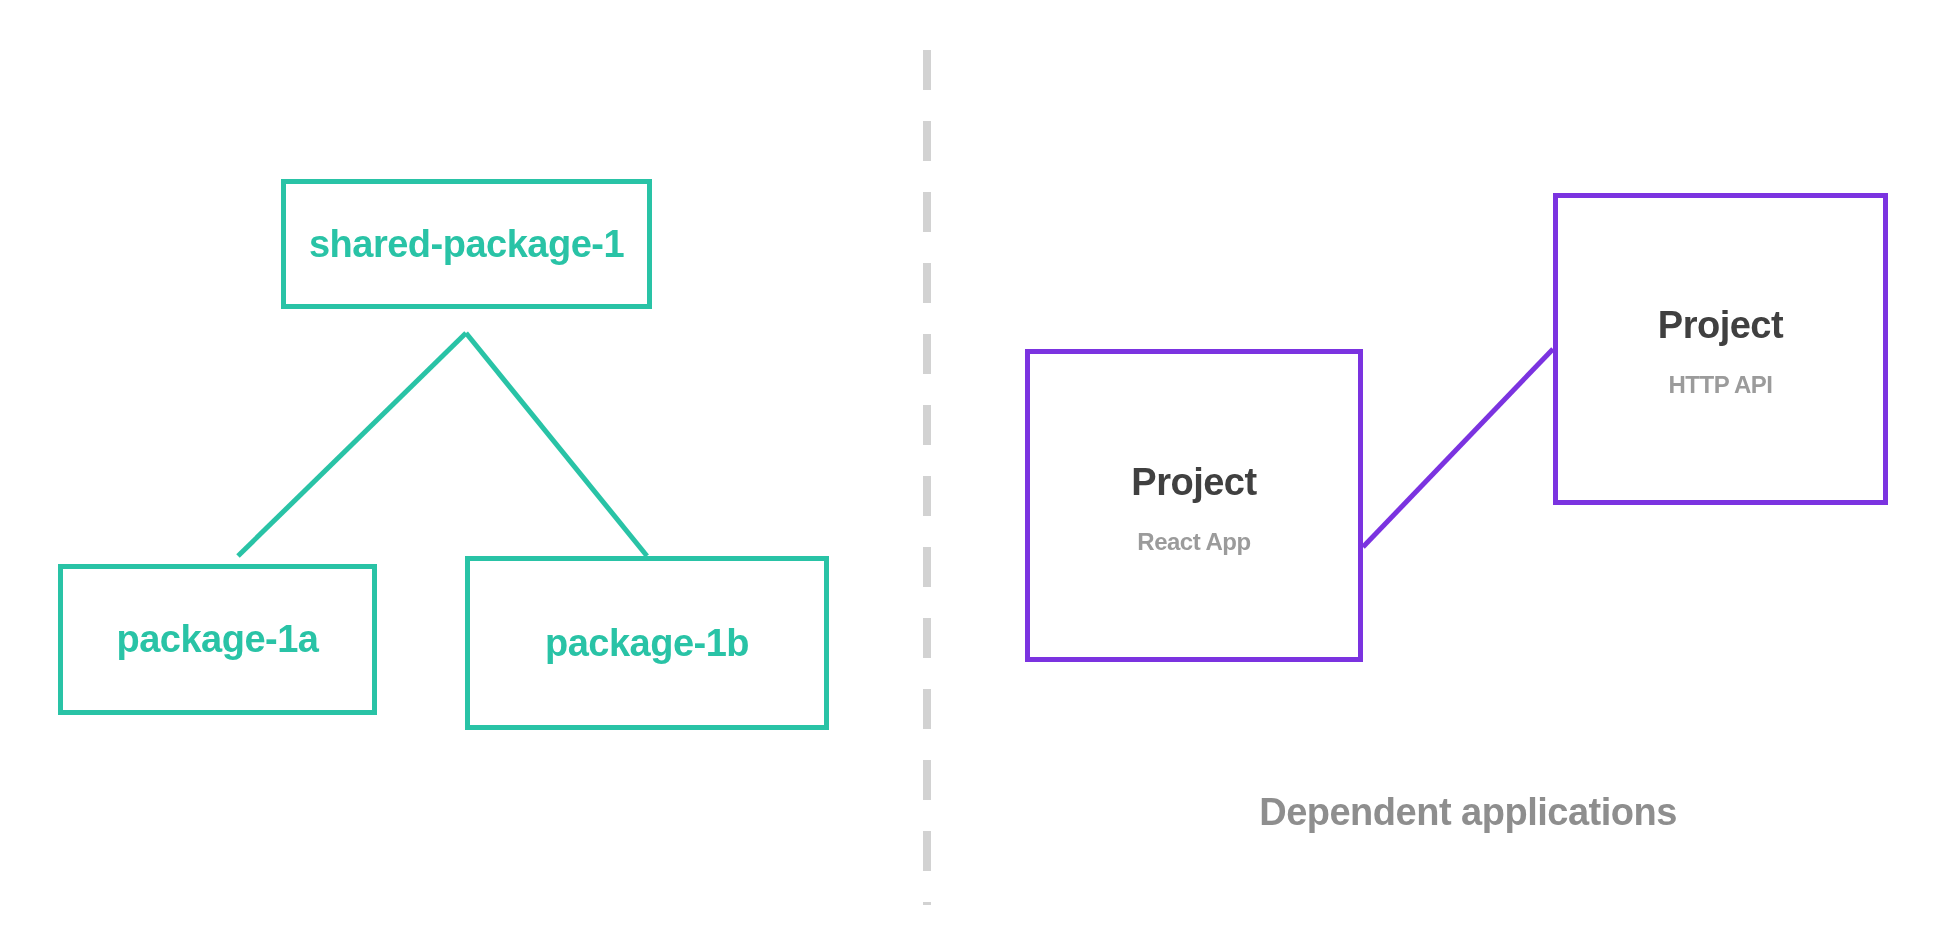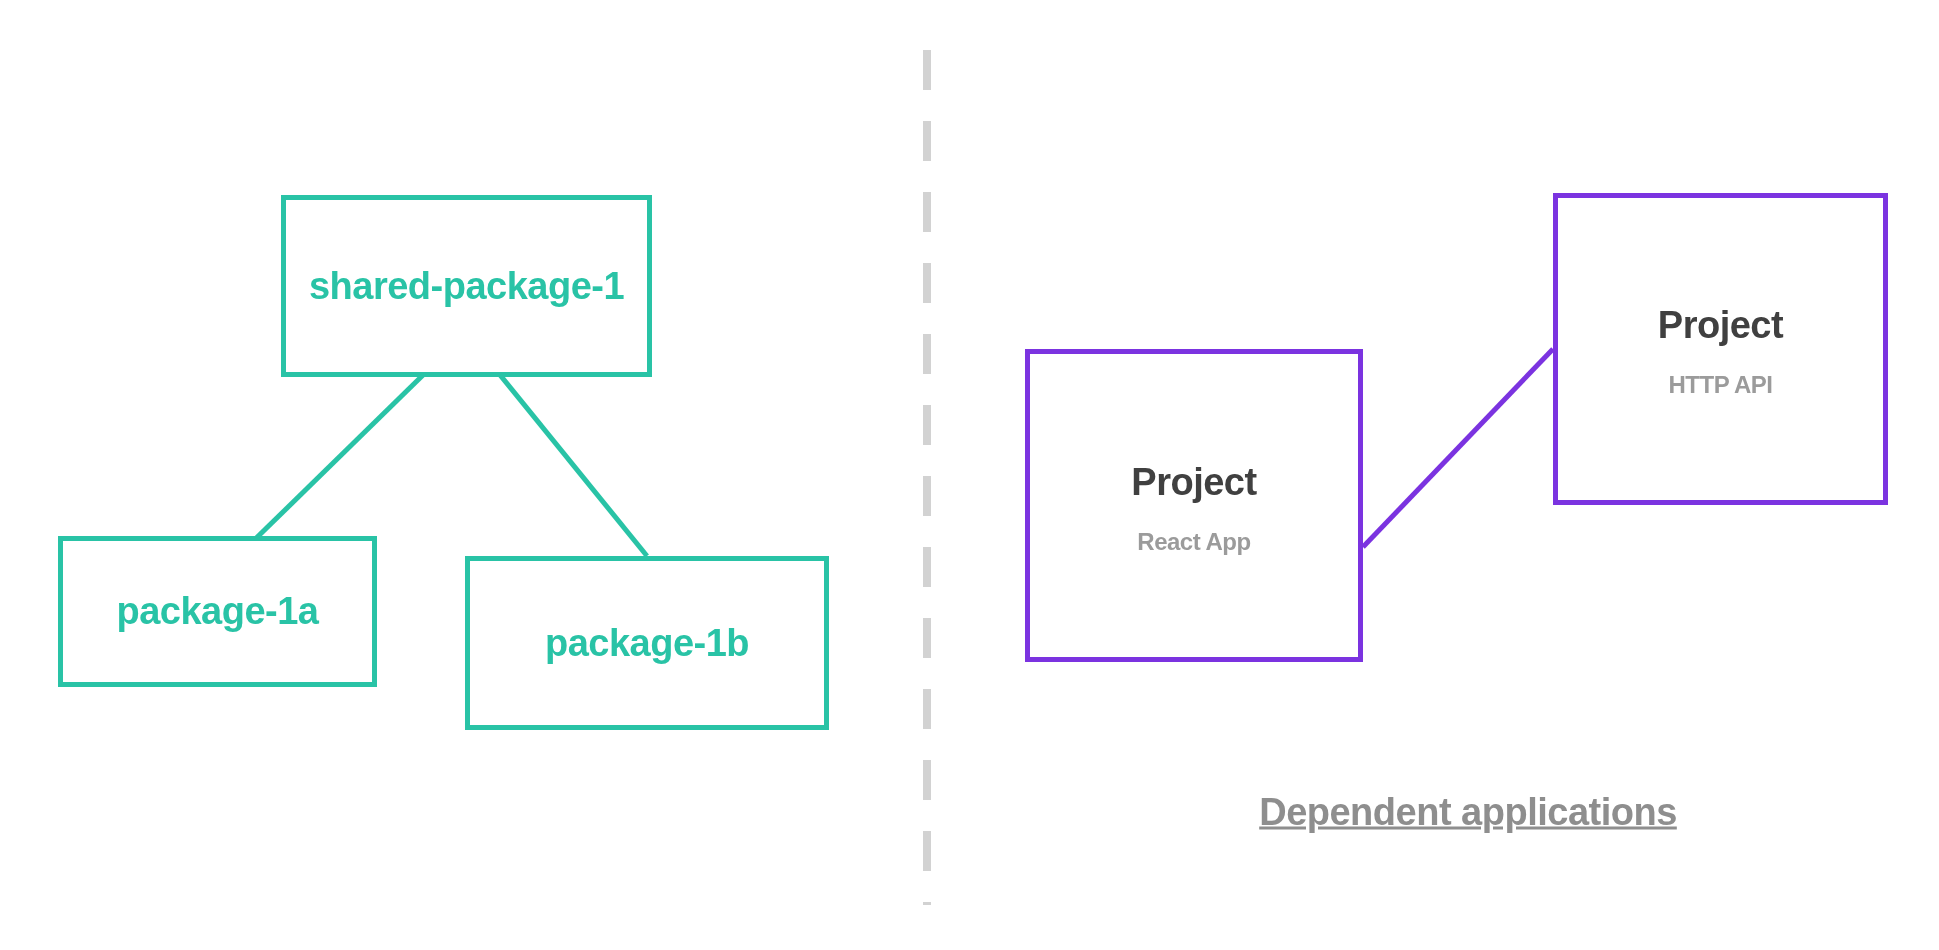--- a/index.html
+++ b/index.html
@@ -64,27 +64,27 @@
   .caption {
     position: absolute;
     transform: translate(-50%, -50%);
     color: #8E8E8E;
     font-size: 38px;
     font-weight: 700;
     letter-spacing: -0.5px;
     white-space: nowrap;
   }
   
-  #shared-package { left: 281px; top: 195px; width: 371px; height: 182px; }
-  #package-1a    { left: 58px;  top: 536px; width: 319px; height: 151px; }
+  #shared-package { left: 281px; top: 179px; width: 371px; height: 130px; }
+  #package-1a    { left: 58px;  top: 564px; width: 319px; height: 151px; }
   #package-1b    { left: 465px; top: 556px; width: 364px; height: 174px; }
   #app-1         { left: 1025px; top: 349px; width: 338px; height: 313px; }
   #app-2         { left: 1553px; top: 193px; width: 335px; height: 312px; }
   #caption-left  { left: 450px;  top: 815px; }
-  #caption-right { left: 1468px; top: 812px; text-decoration: underline; }
+  #caption-right { left: 1468px; top: 812px; }
 </style>
 </head>
 <body>
 
 <div class="canvas">
 
   <svg class="lines-layer" viewBox="0 0 1939 950" xmlns="http://www.w3.org/2000/svg">
 
     <line x1="927" y1="50" x2="927" y2="905" stroke-width="8" stroke-dasharray="40 31" stroke-linecap="butt" stroke="#D2D2D2"></line>
 

